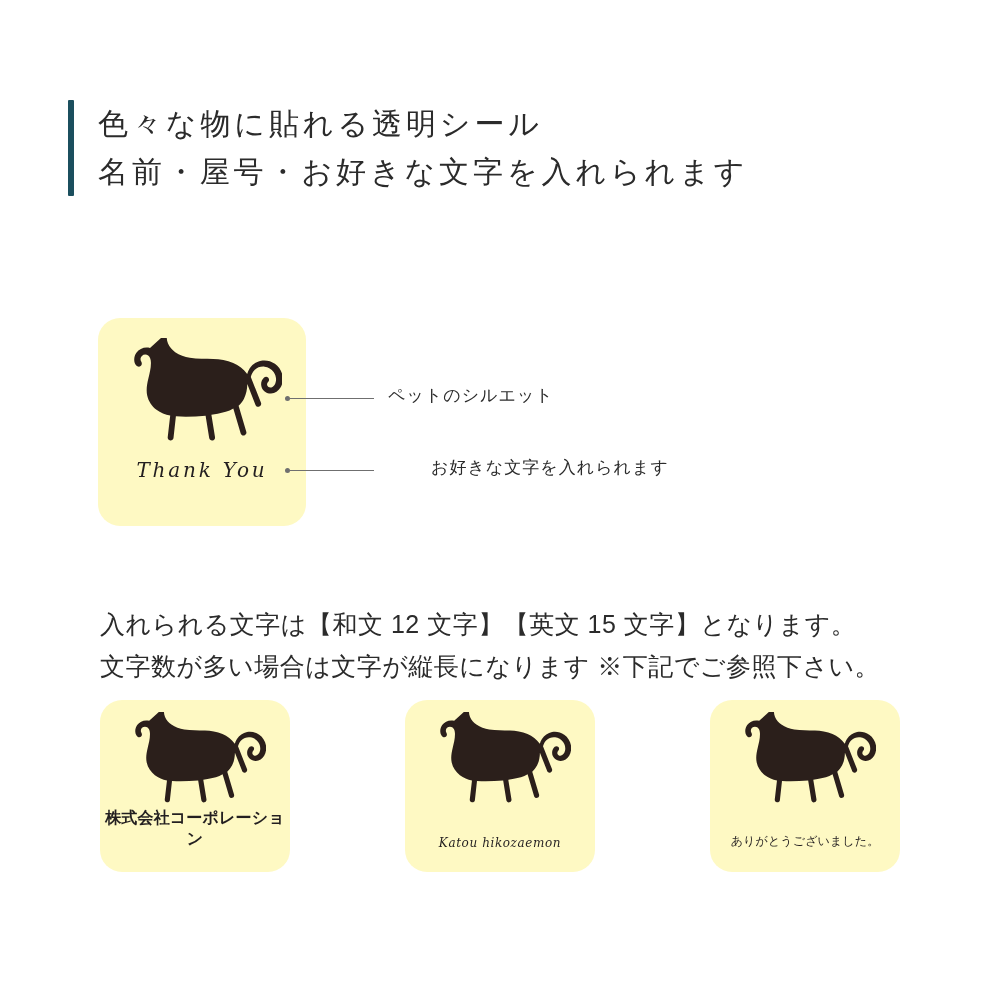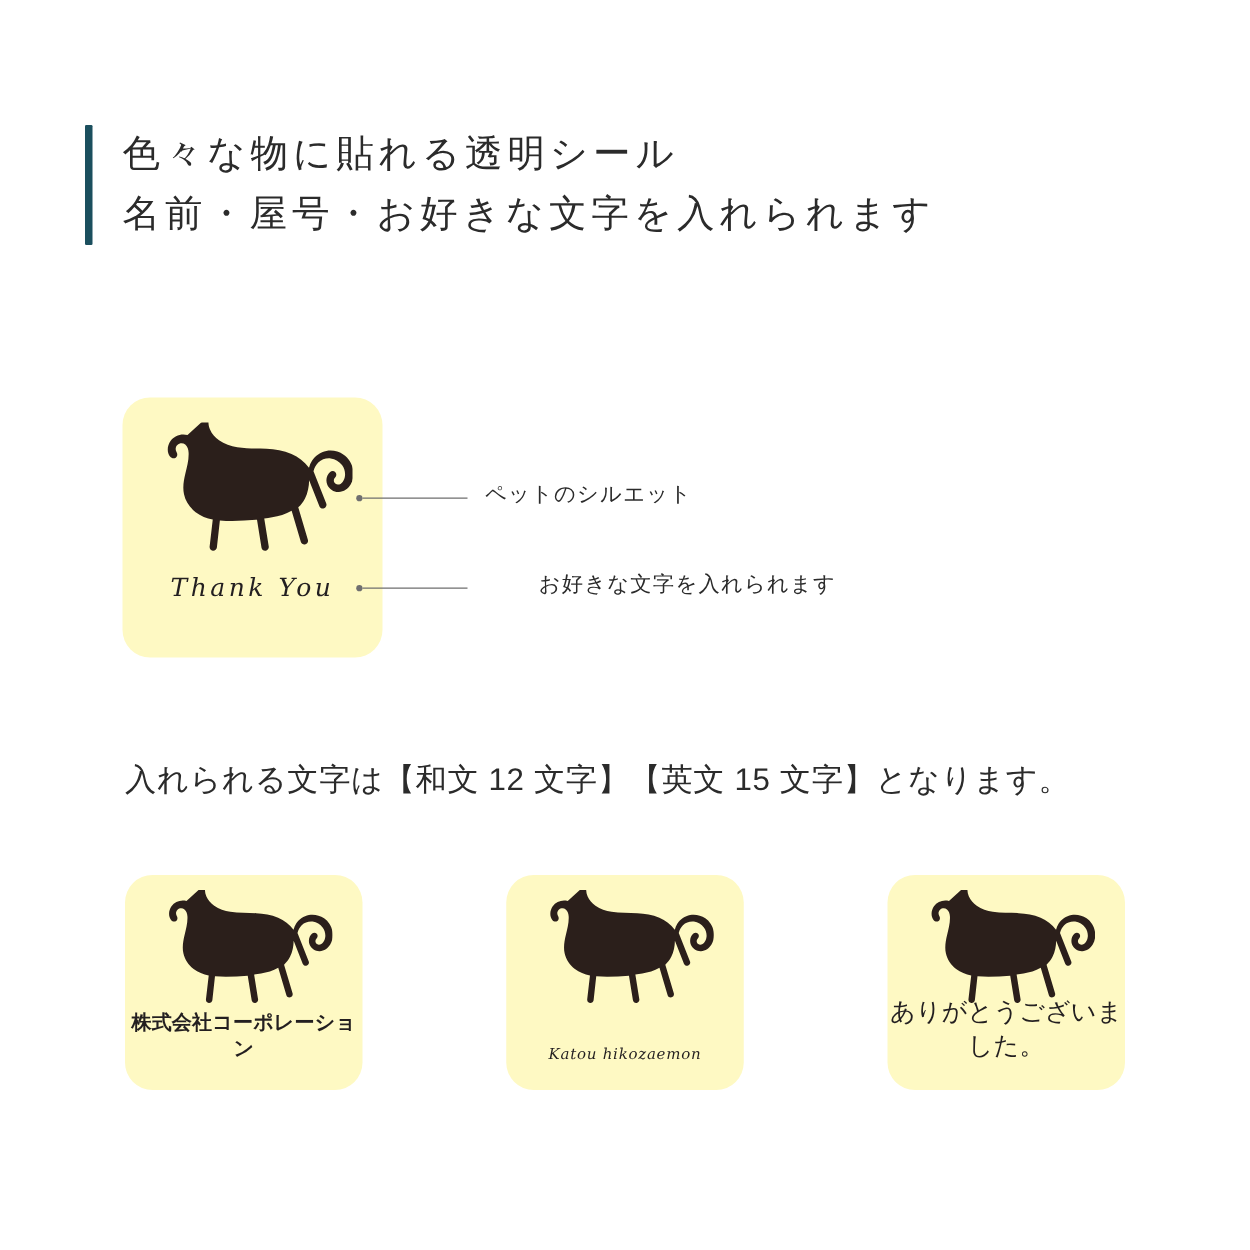--- a/index.html
+++ b/index.html
@@ -148,21 +148,21 @@
   }
   .sticker-small .sticker-caption.script {
     font-family: "DejaVu Serif", serif;
     font-style: italic;
     font-weight: 400;
     font-size: 12px;
     letter-spacing: 0.05em;
   }
   .sticker-small .sticker-caption.normal {
     font-weight: 400;
-    font-size: 20px;
+    font-size: 12px;
   }
 </style>
 </head>
 <body>
 
 <div class="header">
   <div class="header-bar"></div>
   <div class="header-text">
     <div class="header-line">色々な物に貼れる透明シール</div>
     <div class="header-line">名前・屋号・お好きな文字を入れられます</div>
@@ -181,20 +181,21 @@
 <div class="callout-dot" style="left:285px; top:396px;"></div>
 <div class="callout-line" style="left:290px; top:398px; width:84px;"></div>
 <div class="callout-text" style="left:388px; top:384px;">ペットのシルエット</div>
 
 <div class="callout-dot" style="left:285px; top:468px;"></div>
 <div class="callout-line" style="left:290px; top:470px; width:84px;"></div>
 <div class="callout-text" style="left:398px; top:456px;margin-left:33px;">お好きな文字を入れられます</div>
 
 <div class="note">
   <div class="note-line">入れられる文字は【和文 12 文字】【英文 15 文字】となります。</div>
+  <div class="note-line">文字数が多い場合は文字が縦長になります ※下記でご参照下さい。</div>
 </div>
 
 <div class="samples">
 
   <div class="sticker sticker-small">
     <div class="cat-wrap">
       <svg viewBox="0 0 160 118" xmlns="http://www.w3.org/2000/svg" aria-hidden="true">
         <path fill="#2b1f1b" d="M28 10c-5.2-1.4-10.6 0.6-13.6 4.8-2.7 3.8-3 9.2-0.4 12.4 1.2 1.5 3.2 1.9 4.6 0.9 1.5-1.1 1.5-3.2 0.6-4.6-1.1-1.7-0.8-4.2 0.7-5.6 1.7-1.6 4.5-1.7 6.3-0.3 1.9 1.5 2.6 4.2 2.7 6.7 0.2 5.6-1.3 11.1-2.6 16.5-1.3 5.4-2.3 11.1-1.1 16.6 1.2 5.7 4.7 10.8 9.3 14.3 4 3.1 8.8 4.9 13.7 5.9l-2.5 21.6c-0.2 1.6 0.9 3.1 2.5 3.3 1.6 0.2 3.1-0.9 3.3-2.5l2.4-21.7c3.3 0.3 6.6 0.4 9.9 0.4 6.6 0 13.2-0.4 19.8-0.9l3.6 22.3c0.3 1.6 1.8 2.7 3.4 2.4 1.6-0.3 2.7-1.8 2.4-3.4l-3.6-22.3c2.1-0.3 4.2-0.6 6.3-1 5.4-1 10.9-2.3 15.6-5.2l7.4 24.9c0.5 1.5 2.1 2.4 3.7 1.9 1.5-0.5 2.4-2.1 1.9-3.7l-7.7-25.9c2.2-2 4-4.4 5.4-7.1 2.3-4.5 3.2-9.6 3.3-14.6l8.2 20.8c0.6 1.5 2.3 2.3 3.8 1.7 1.5-0.6 2.3-2.3 1.7-3.8l-10.2-25.8c0.7-2.6 1.9-5.1 3.8-7 2.6-2.6 6.4-3.7 10-3.3 3.6 0.4 6.9 2.4 9 5.3 1.8 2.4 2.7 5.5 2.4 8.5-0.2 1.8-0.8 3.6-1.9 5-0.9 1.2-2.3 2.1-3.8 2.1-1.3 0-2.5-0.8-3-2-0.5-1.2-0.2-2.7 0.8-3.6 1.2-1.1 1.3-3.1 0.2-4.3-1.1-1.2-3-1.3-4.2-0.2-2.9 2.5-3.8 6.9-2.2 10.4 1.6 3.5 5.3 5.8 9.1 5.6 4-0.2 7.5-2.6 9.5-6 2.1-3.5 2.7-7.8 2-11.8-0.8-4.8-3.6-9.2-7.6-12-4-2.8-9.1-3.9-13.8-3-4.7 0.9-8.9 3.8-11.5 7.8-1.1 1.7-1.9 3.6-2.4 5.6-3.6-4.8-8.5-8.6-14-11-6.3-2.8-13.2-3.8-20-4.1-7.8-0.4-15.7 0.1-23.4-1.2-5.2-0.9-10.3-2.6-14.6-5.6-3.1-2.2-5.7-5.1-7.2-8.6-0.9-2.2-1.4-4.6-1.2-6.9 0.2-2 1-4 2.5-5.3 1.3-1.2 3.2-1.6 4.8-1 1.5 0.5 2.7 1.9 2.9 3.5 0.2 1.7 1.7 2.9 3.4 2.7 1.7-0.2 2.9-1.7 2.7-3.4-0.5-4-3.4-7.5-7.2-8.8z"></path>
       </svg>
     </div>

